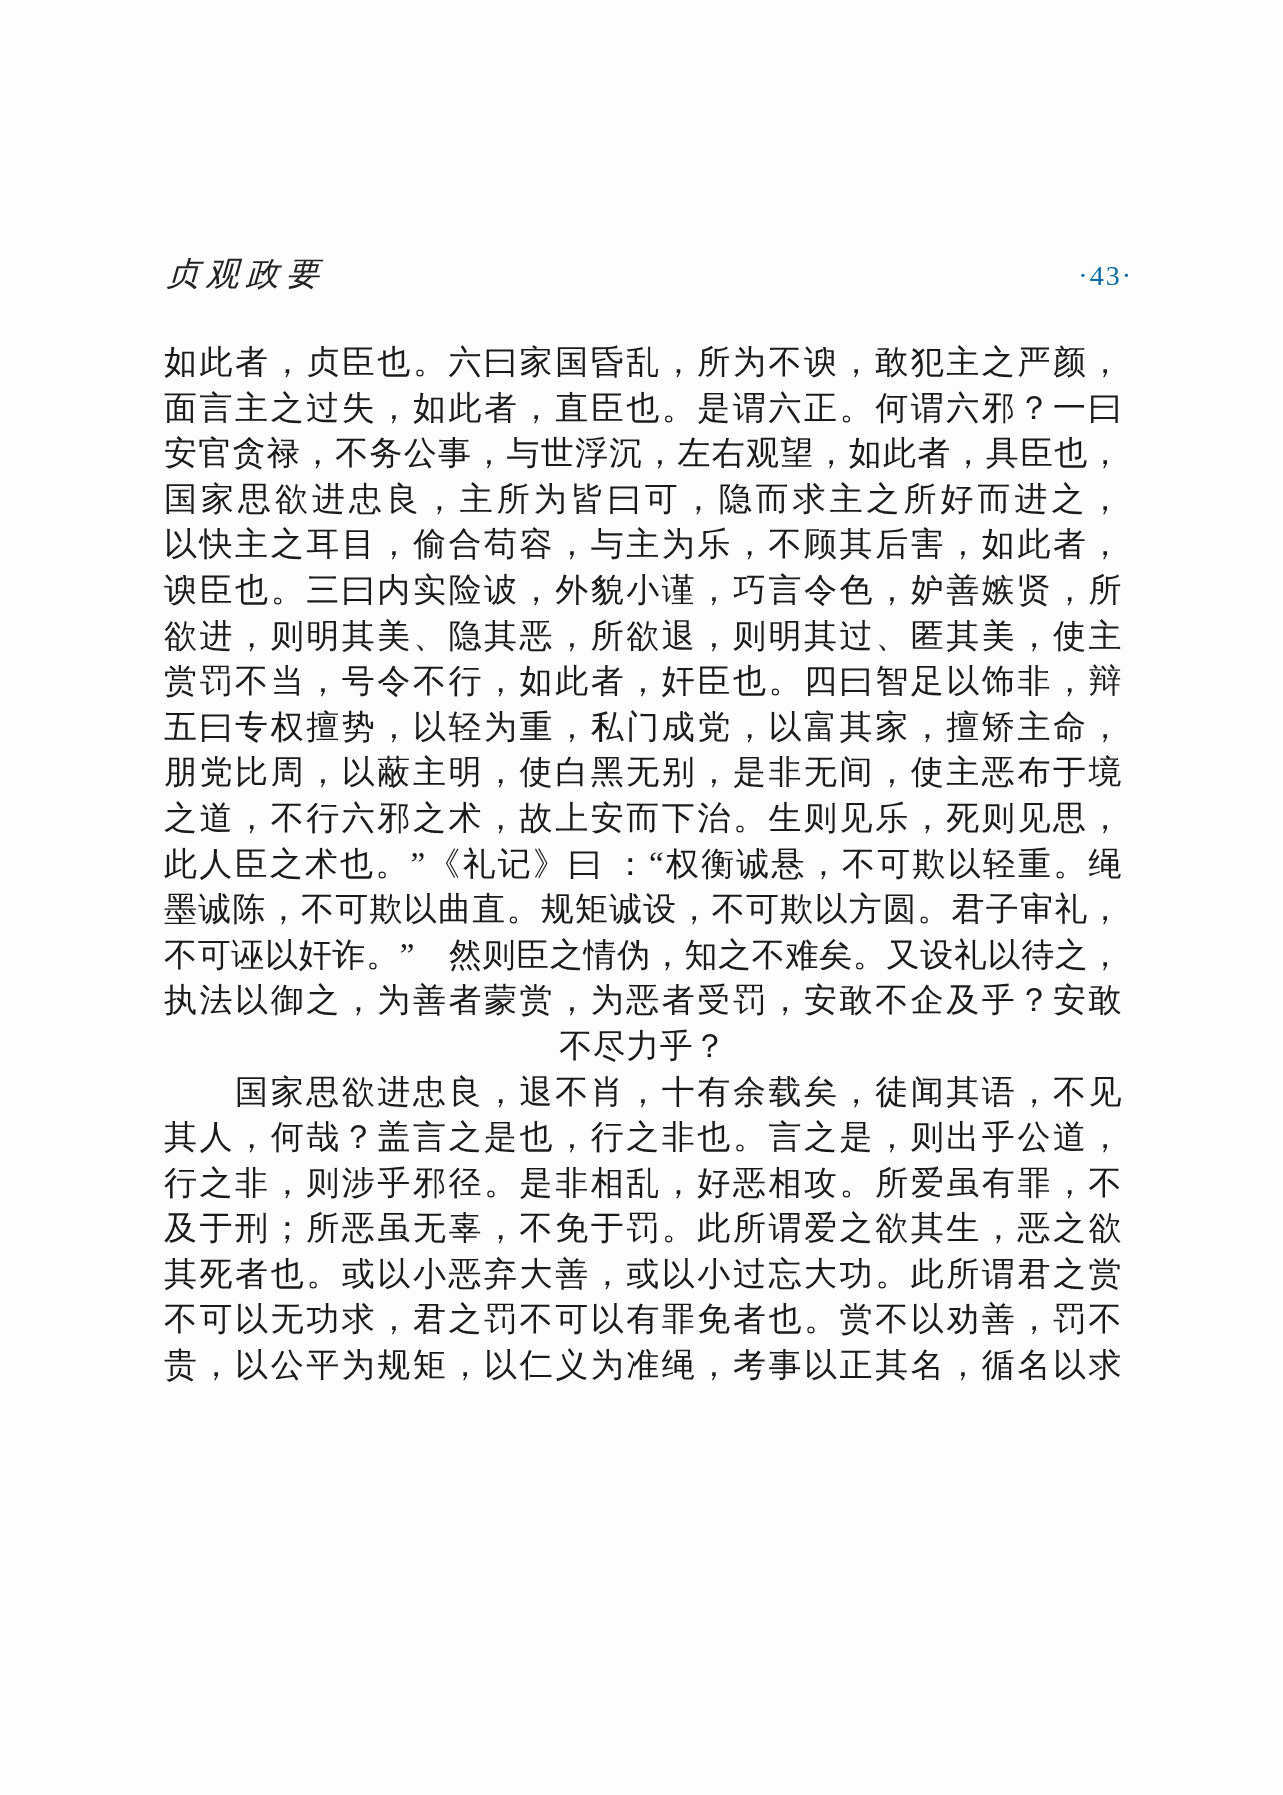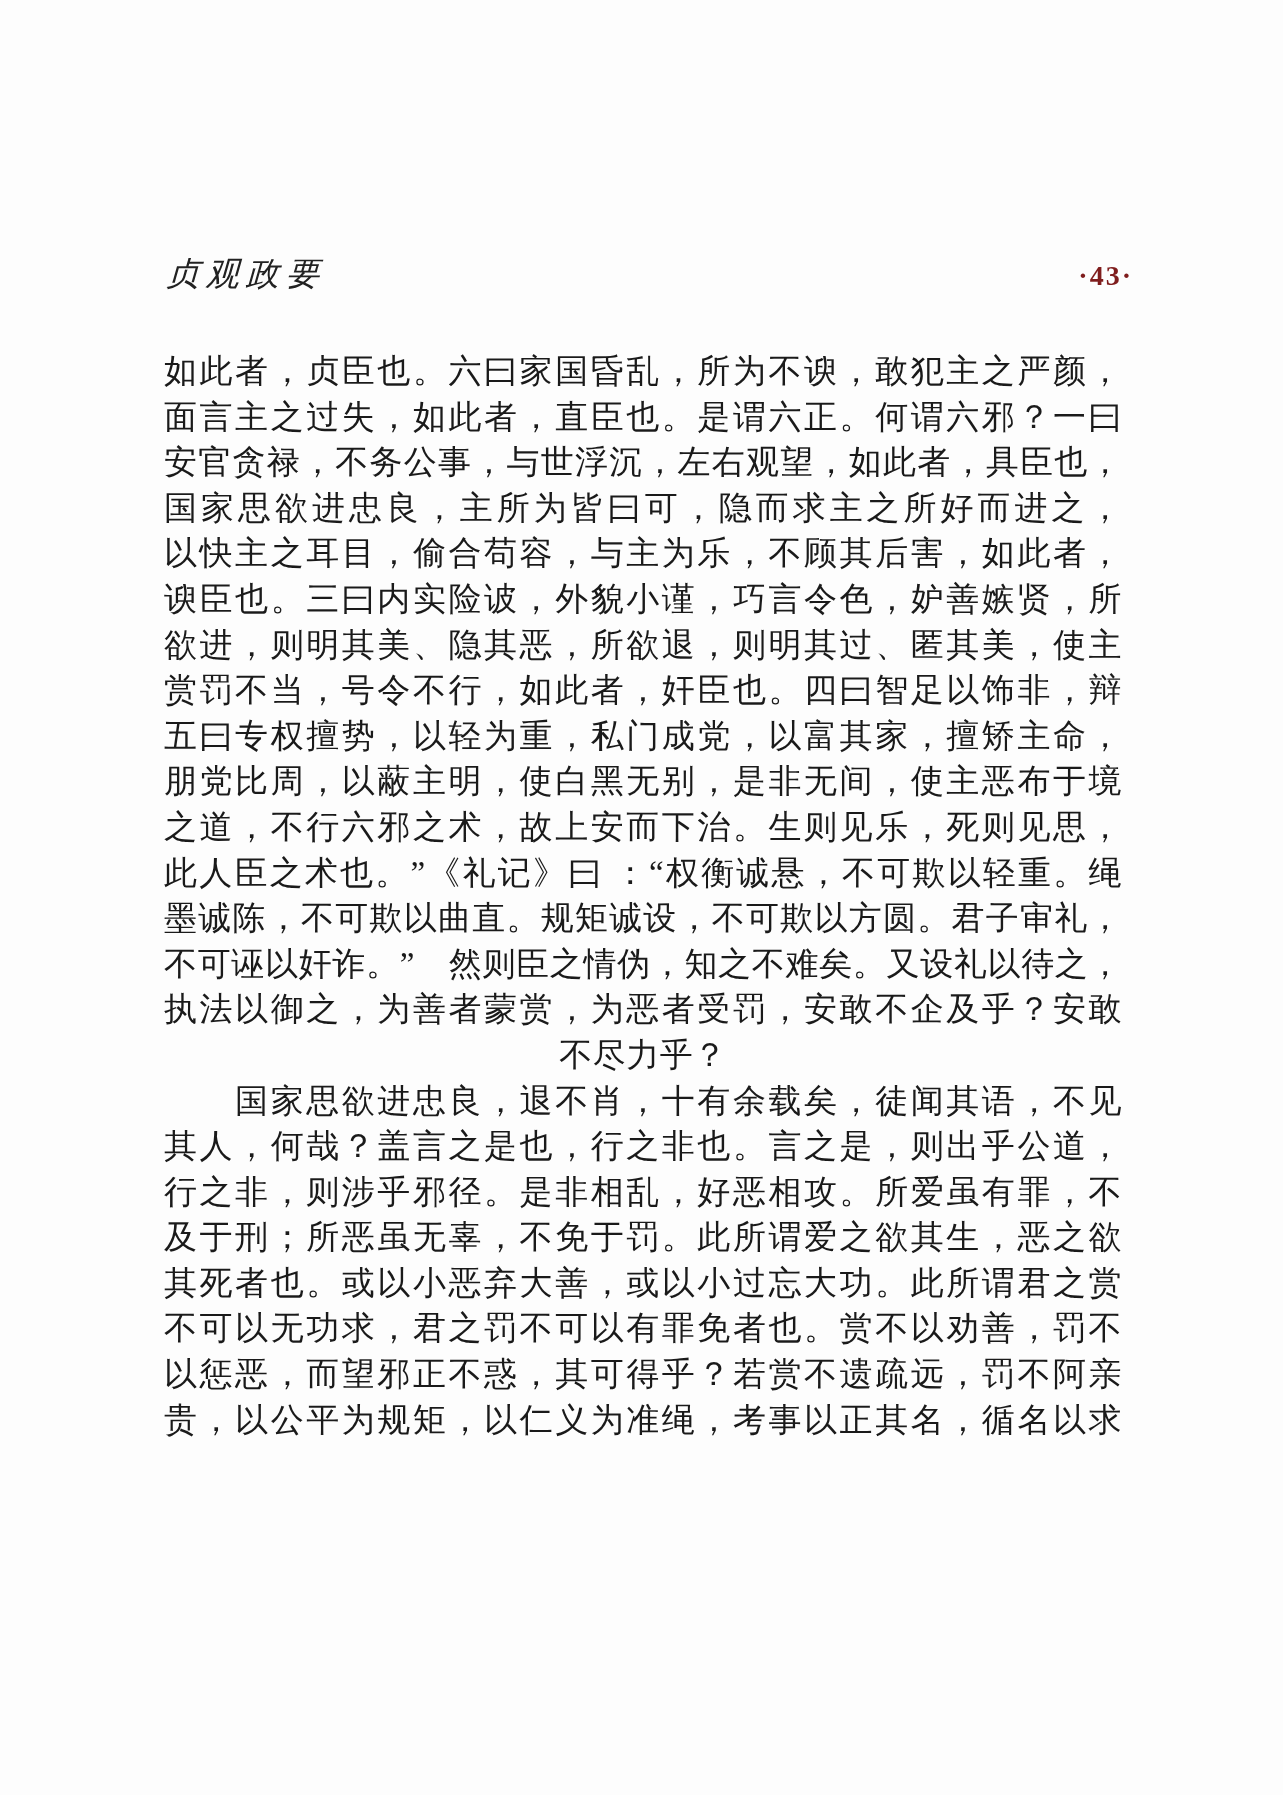--- a/index.html
+++ b/index.html
@@ -29,27 +29,26 @@
   .book-title {
     font-size: 33px;
     letter-spacing: 7px;
     color: #222;
     font-style: italic; 
     transform: skewX(-2deg);
   }
   .page-number {
     font-size: 28px;
     letter-spacing: 2px;
-    color: #7f1d1d;
+    color: #0369a1;
     font-style: normal;
-    font-weight: bold;
   }
   .body-text {
     position: absolute;
-    top: 349px;
+    top: 340px;
     left: 164px;
     width: 958px;
   }
   .line {
     font-size: 33px;
     line-height: 45.6px;
     height: 45.6px;
     white-space: pre-wrap;
     letter-spacing: 0.5px;
     text-align: center;
@@ -86,17 +85,16 @@
       <div class="line j">墨诚陈，不可欺以曲直。规矩诚设，不可欺以方圆。君子审礼，</div>
       <div class="line j">不可诬以奸诈。”　然则臣之情伪，知之不难矣。又设礼以待之，</div>
       <div class="line j">执法以御之，为善者蒙赏，为恶者受罚，安敢不企及乎？安敢</div>
       <div class="line">不尽力乎？</div>
       <div class="line j">　　国家思欲进忠良，退不肖，十有余载矣，徒闻其语，不见</div>
       <div class="line j">其人，何哉？盖言之是也，行之非也。言之是，则出乎公道，</div>
       <div class="line j">行之非，则涉乎邪径。是非相乱，好恶相攻。所爱虽有罪，不</div>
       <div class="line j">及于刑；所恶虽无辜，不免于罚。此所谓爱之欲其生，恶之欲</div>
       <div class="line j">其死者也。或以小恶弃大善，或以小过忘大功。此所谓君之赏</div>
       <div class="line j">不可以无功求，君之罚不可以有罪免者也。赏不以劝善，罚不</div>
-      <div class="line j">以惩恶，而望邪正不惑，其可得乎？若赏不遗疏远，罚不阿亲</div>
       <div class="line j">贵，以公平为规矩，以仁义为准绳，考事以正其名，循名以求</div>
     </div>
 
 </div>
 
 </body></html>

